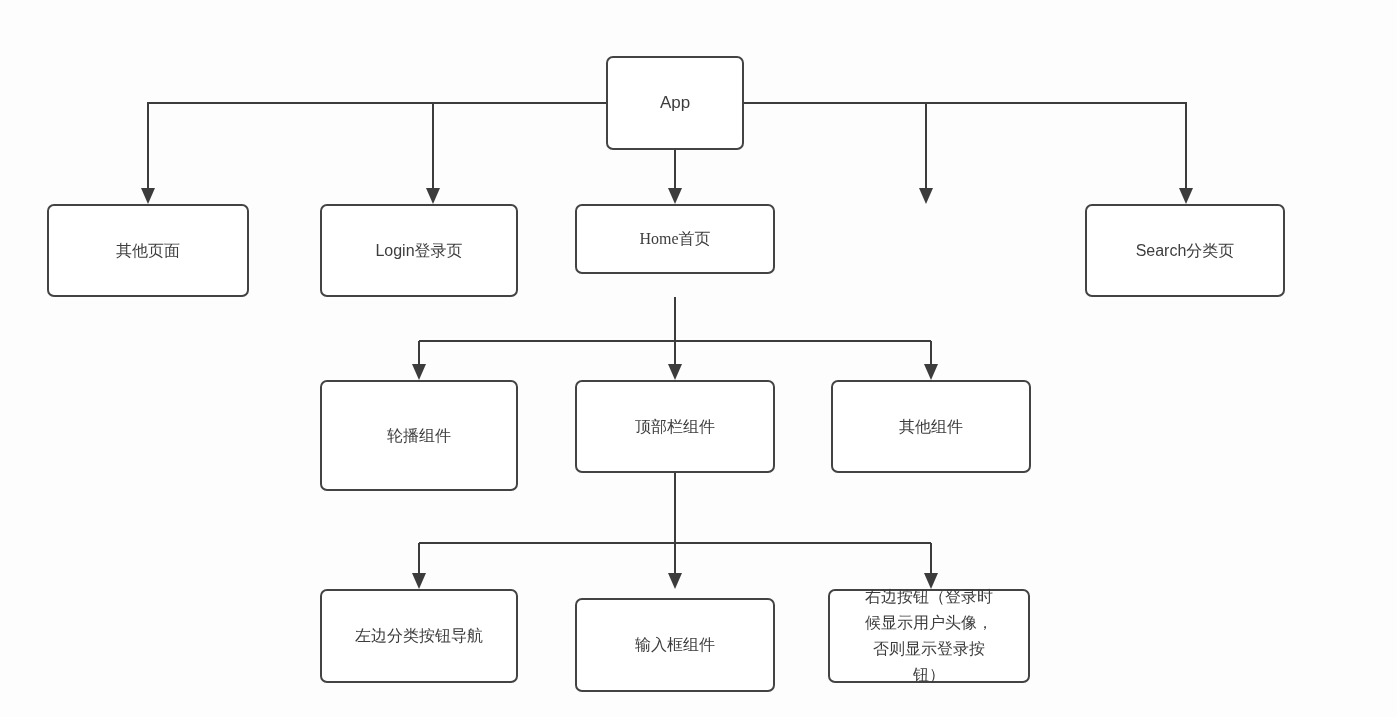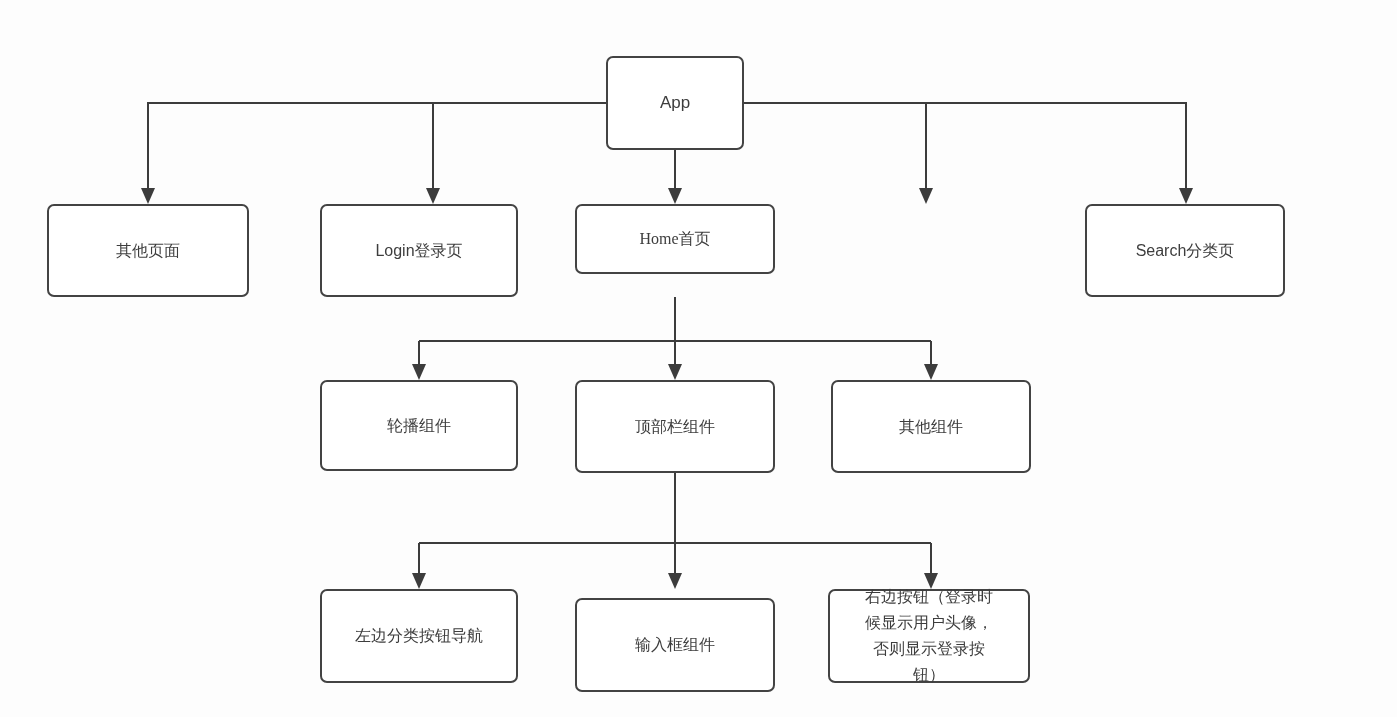--- a/index.html
+++ b/index.html
@@ -47,21 +47,21 @@
   }
   
   .n-app          { left: 606px;  top: 56px;  width: 138px; height: 94px; font-size: 17px; }
   
   .n-other-pages  { left: 47px;   top: 204px; width: 202px; height: 93px; }
   .n-search-page  { left: 320px;  top: 204px; width: 198px; height: 93px; }
   .n-home-page    { left: 575px;  top: 204px; width: 200px; height: 70px; font-family: Liberation Serif, serif; }
   .n-login-page   { left: 827px;  top: 204px; width: 200px; height: 93px; }
   .n-user-page    { left: 1085px; top: 204px; width: 200px; height: 93px; }
   
-  .n-carousel     { left: 320px;  top: 380px; width: 198px; height: 91px; }
+  .n-carousel     { left: 320px;  top: 380px; width: 198px; height: 111px; }
   .n-topbar       { left: 575px;  top: 380px; width: 200px; height: 93px; }
   .n-other-comps  { left: 831px;  top: 380px; width: 200px; height: 93px; }
   
   .n-left-nav     { left: 320px;  top: 589px; width: 198px; height: 94px; }
   .n-input-box    { left: 575px;  top: 589px; width: 200px; height: 94px; margin-top: 9px; }
   .n-right-button { left: 828px;  top: 589px; width: 202px; height: 94px; padding: 0 28px; }
 </style>
 </head>
 <body>
 

